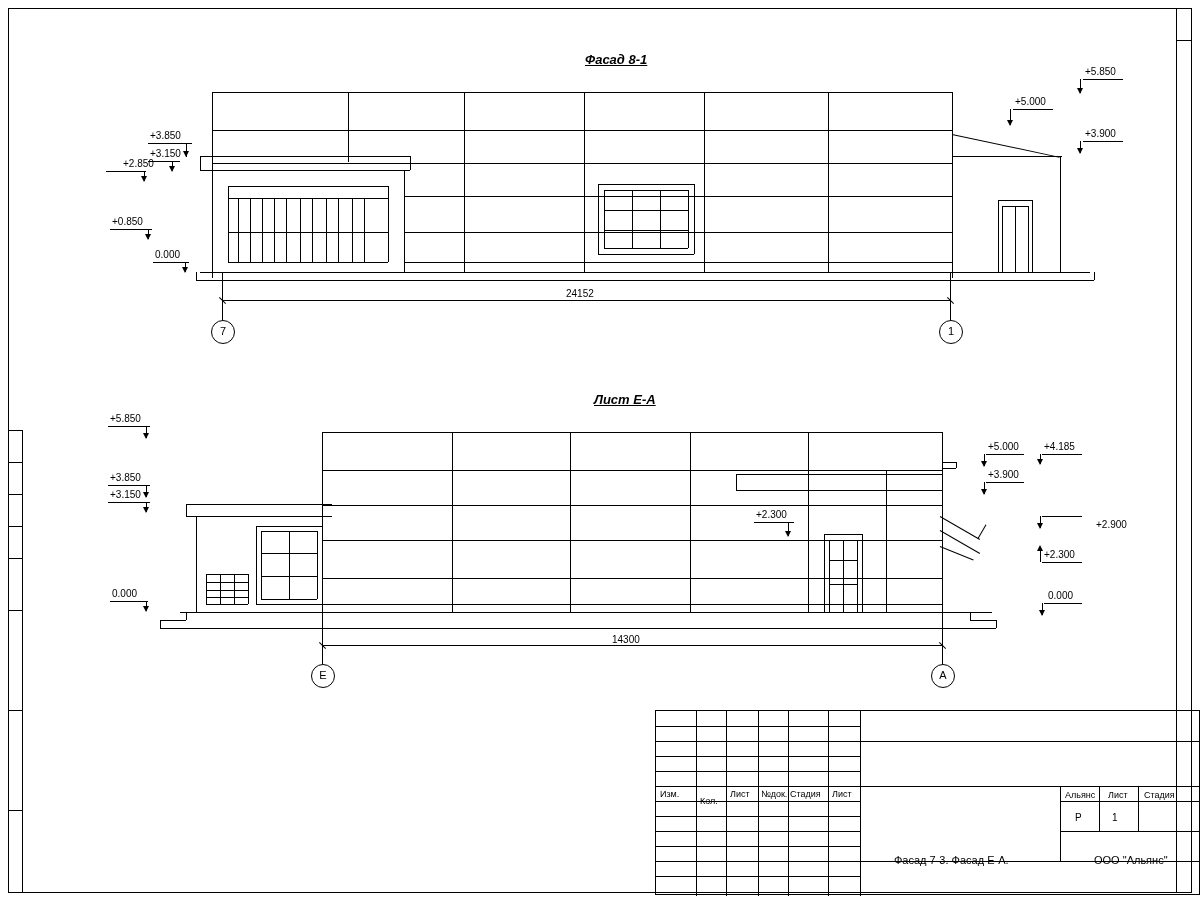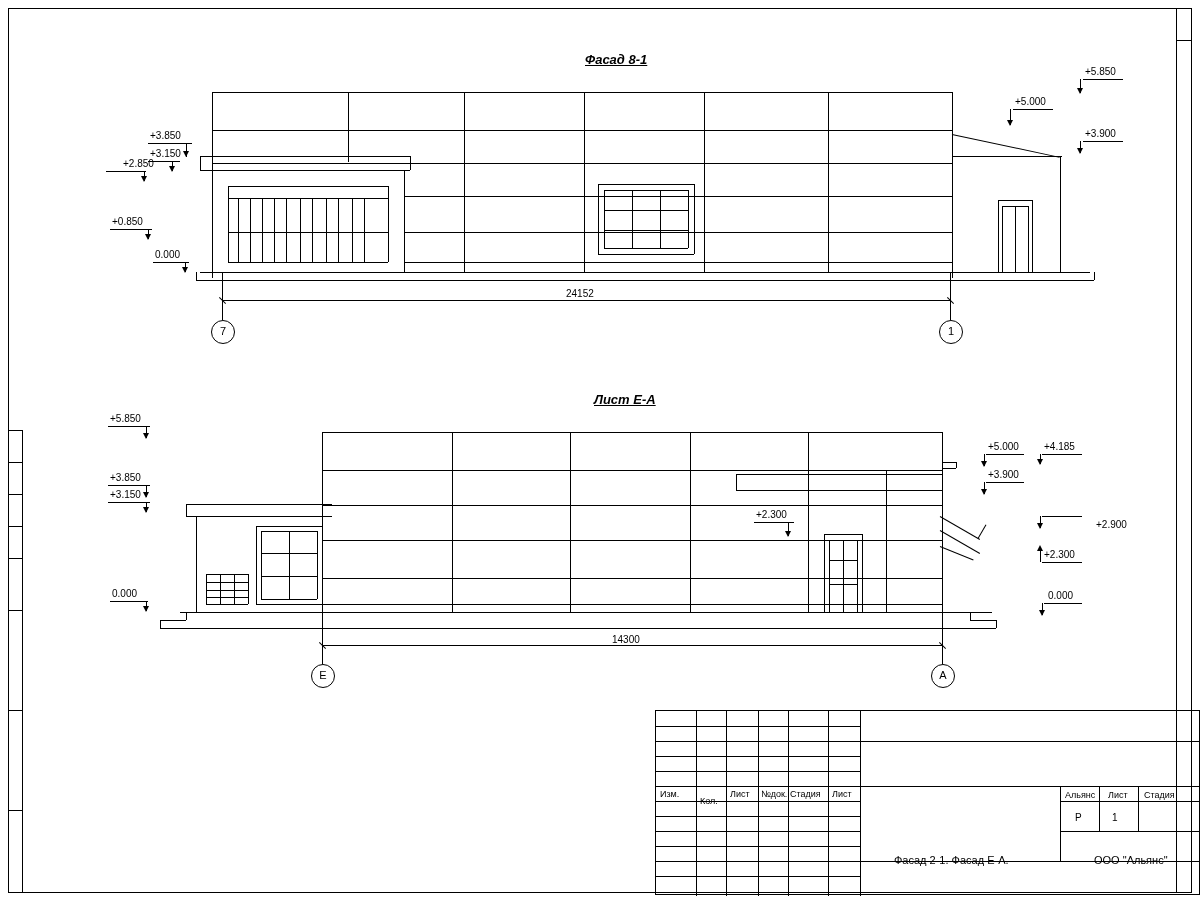--- a/index.html
+++ b/index.html
@@ -441,17 +441,17 @@
     <div class="vline-tb" style="left:443px; top:75px; height:45px;"></div>
     <div class="vline-tb" style="left:482px; top:75px; height:45px;"></div>
 
     <div class="txt txt-sm" style="left:409px; top:79px;">Альянс</div>
     <div class="txt txt-sm" style="left:452px; top:79px;">Лист</div>
     <div class="txt txt-sm" style="left:488px; top:79px;">Стадия</div>
     <div class="txt" style="left:419px; top:101px;">Р</div>
     <div class="txt" style="left:456px; top:101px;">1</div>
     <div class="txt" style="left:496px; top:101px;"></div>
 
-    <div class="txt" style="left:238px; top:144px; font-size:11px;">Фасад 2-1. Фасад Е-А.</div>
+    <div class="txt" style="left:238px; top:144px; font-size:11px;">Фасад 7-3. Фасад Е-А.</div>
     <div class="txt" style="left:438px; top:144px; font-size:11px;">ООО "Альянс"</div>
   </div>
 
 </div>
 
 </body></html>

